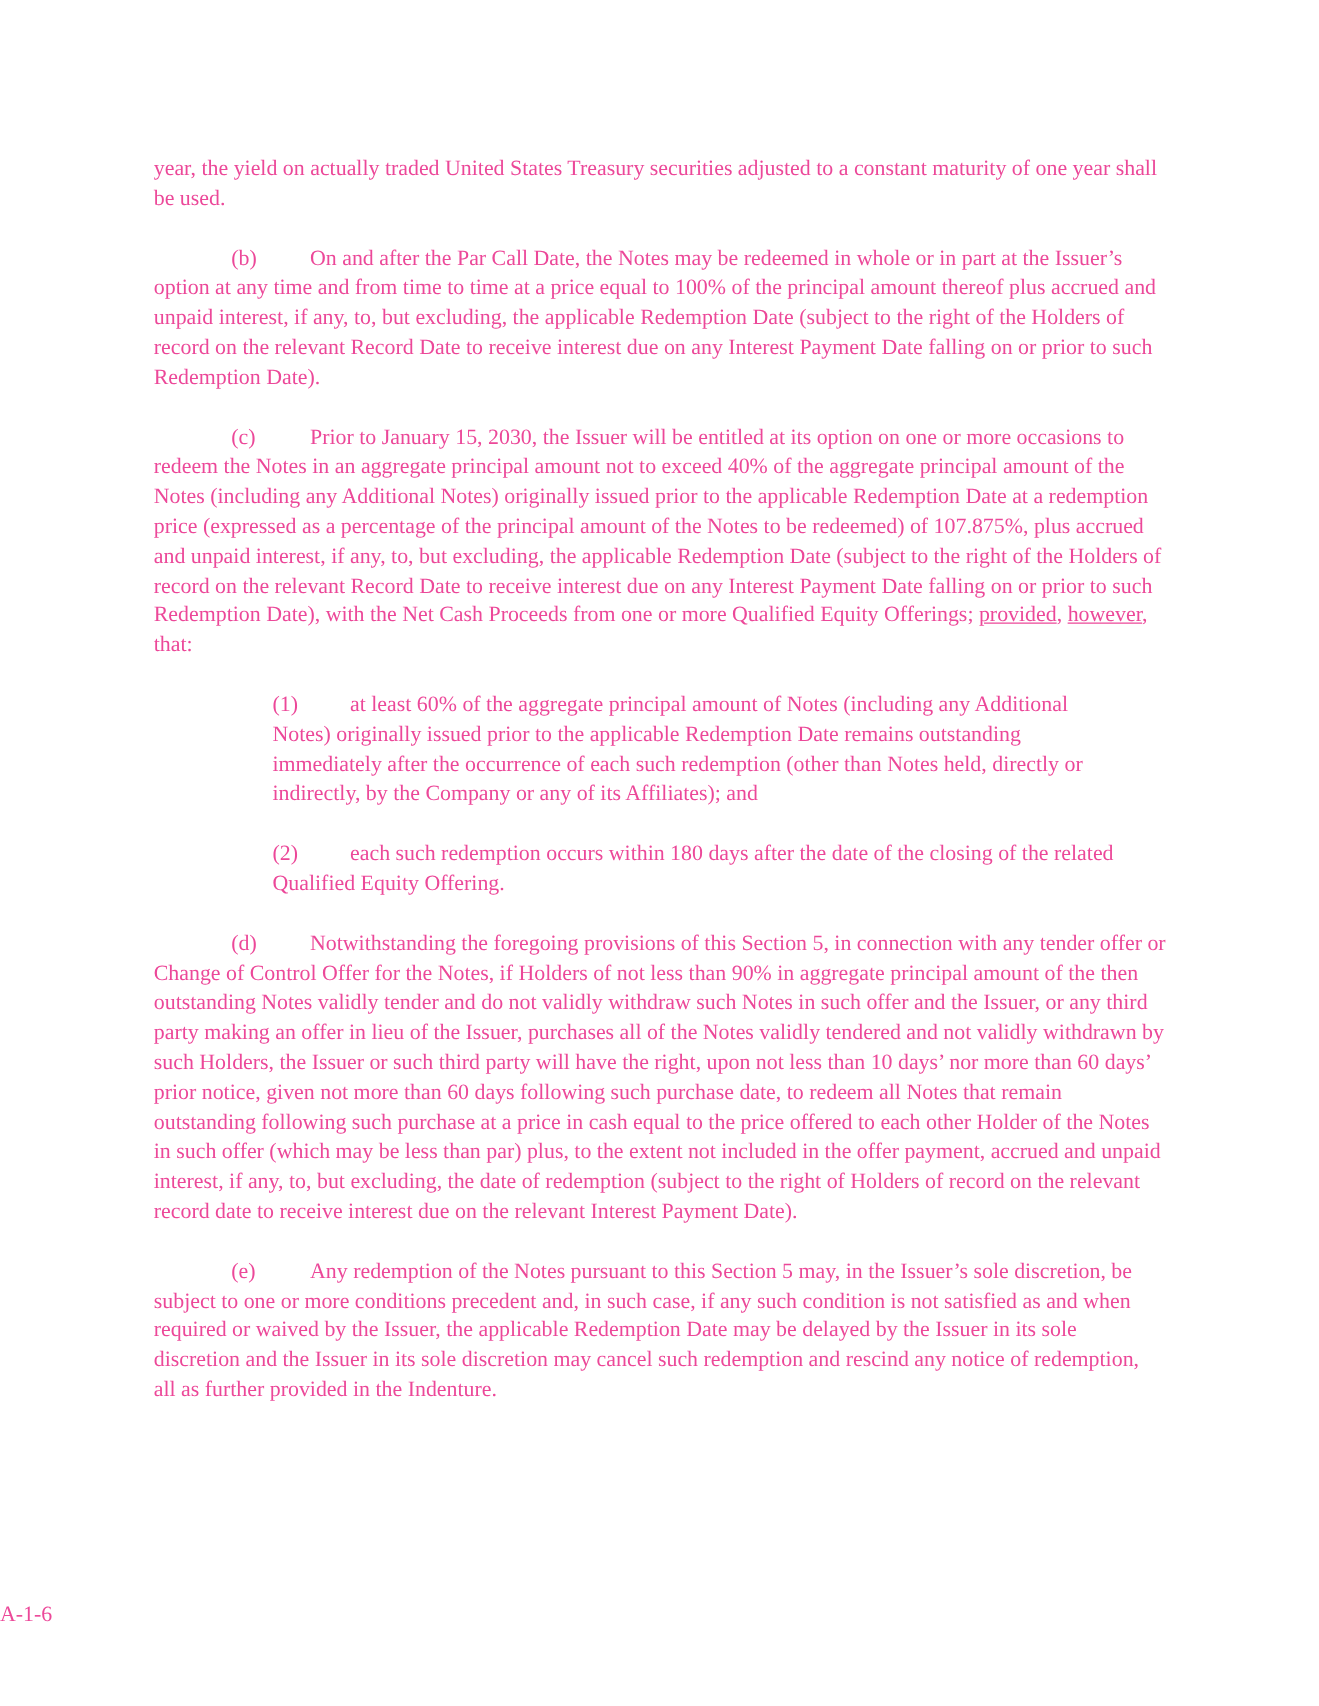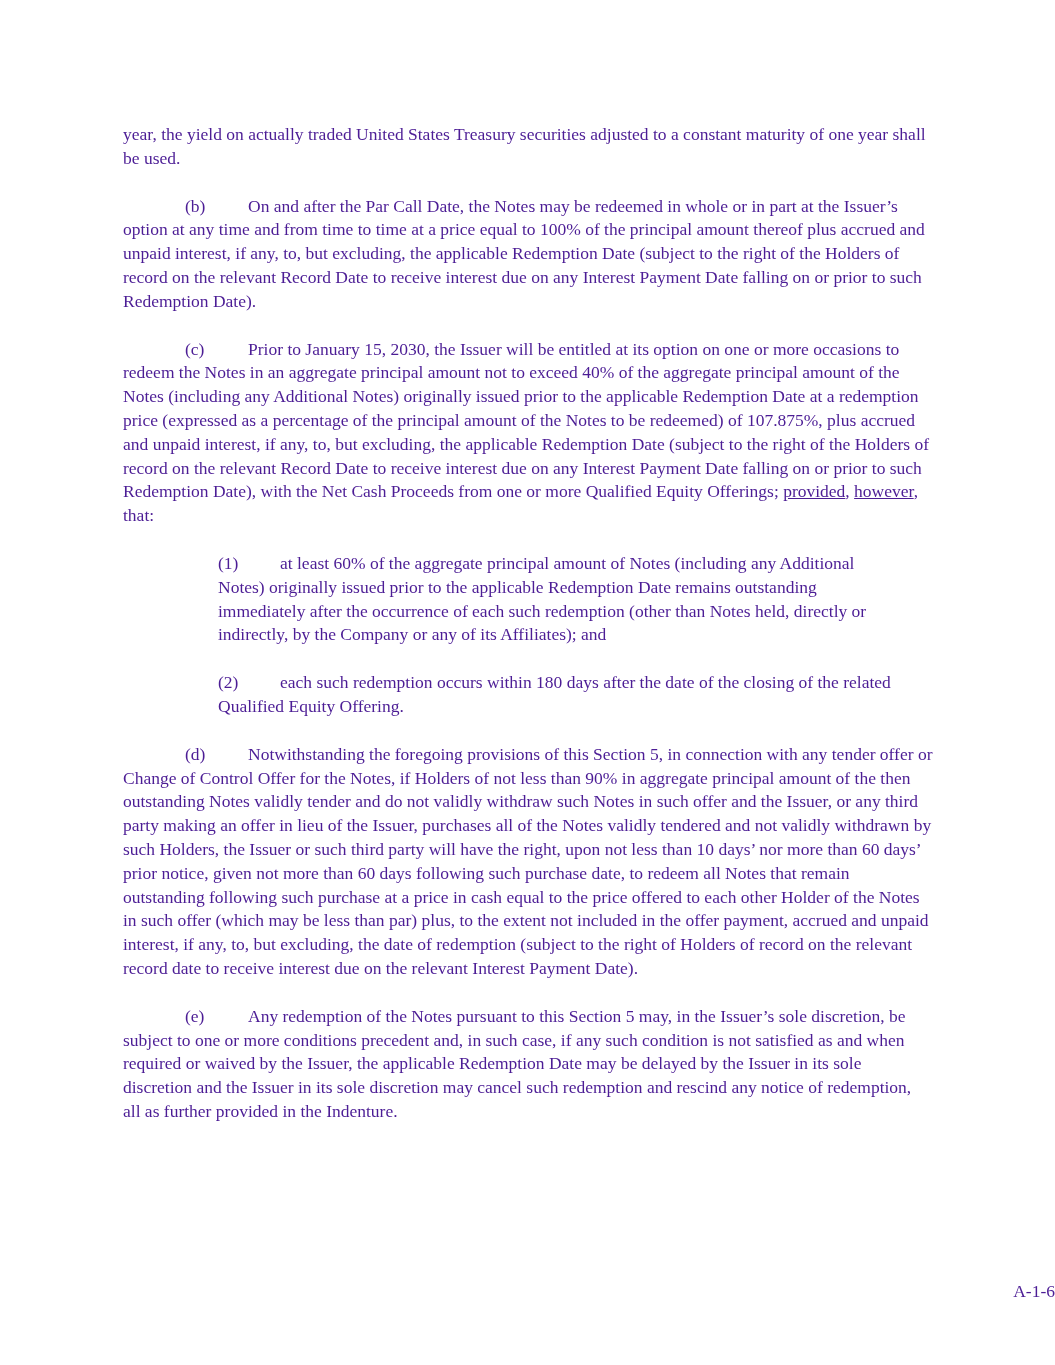--- a/index.html
+++ b/index.html
@@ -5,21 +5,21 @@
   html, body {
     margin: 0;
     padding: 0;
     background: #ffffff;
   }
   .page {
     position: relative;
     width: 1055px;
     height: 1365px;
     background: #ffffff;
-    color: #4c1d95;
+    color: #ec4899;
     font-family: "Liberation Serif", "DejaVu Serif", serif;
     font-size: 17.5px;
     line-height: 23.8px;
     overflow: hidden;
   }
   .content {
     position: absolute;
     left: 123px;
     top: 123px;
     width: 810px;
@@ -46,21 +46,21 @@
     min-width: 62px;
   }
   .u {
     text-decoration: underline;
   }
   .page-footer {
     position: absolute;
     top: 1280px;
     left: 0;
     width: 100%;
-    text-align: right;
+    text-align: left;
   }
 </style>
 </head>
 <body>
 
 <div class="page">
   <div class="content">
 
     <p class="body-para no-indent">year, the yield on actually traded United States Treasury securities adjusted to a constant maturity of one year shall be used.</p>
 

